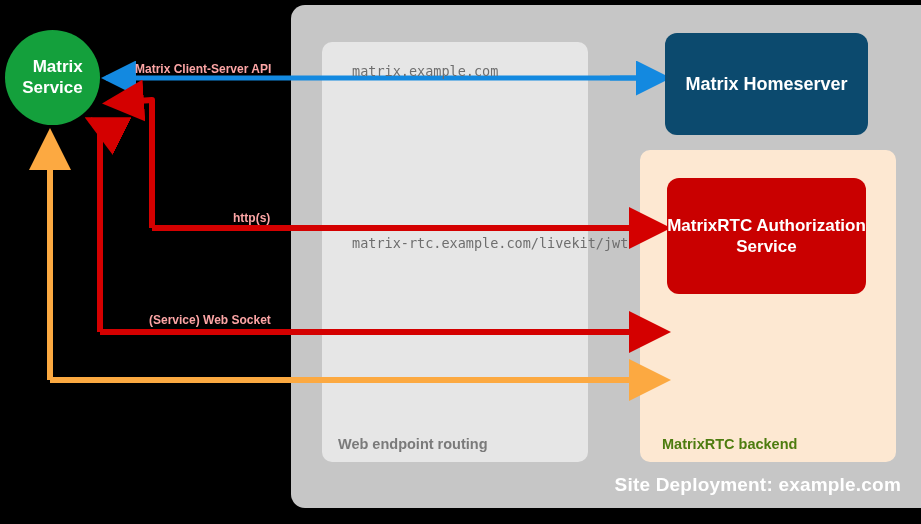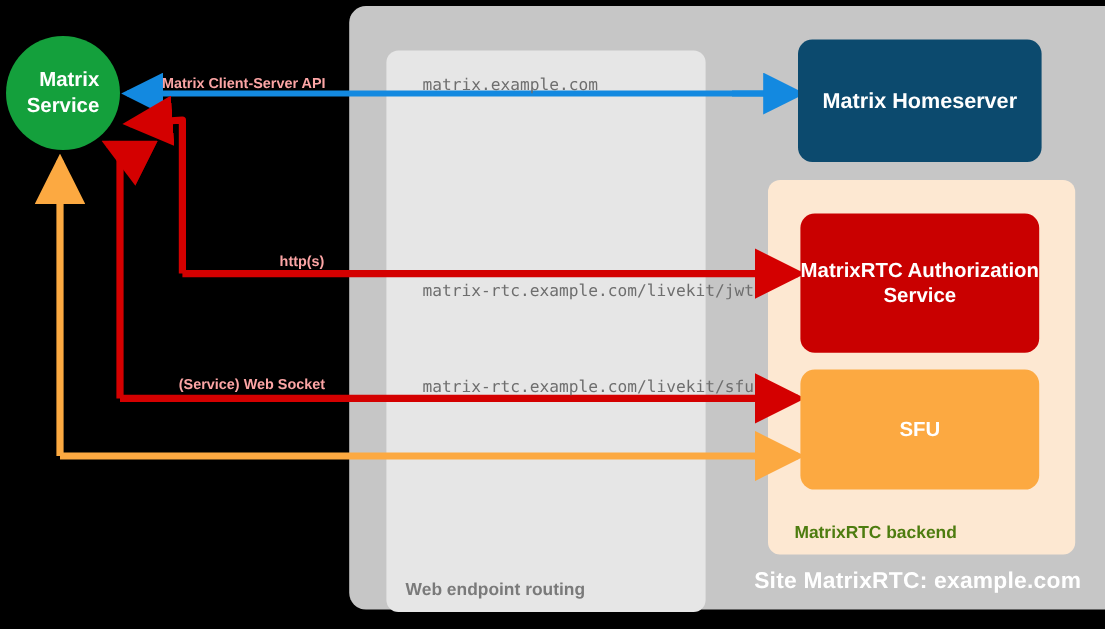--- a/index.html
+++ b/index.html
@@ -7,21 +7,21 @@
        font-family:"Liberation Sans",sans-serif;}
   #stage{position:relative;width:921px;height:524px;background:#000;}
 
   
   .site-panel{position:absolute;left:291px;top:5px;width:630px;height:503px;
               background:#c6c6c6;border-radius:14px 0 0 14px;}
   .site-label{position:absolute;right:20px;bottom:12px;color:#ffffff;
               font-size:19px;font-weight:bold;letter-spacing:.2px;}
 
   
-  .routing-panel{position:absolute;left:322px;top:42px;width:266px;height:468px;
+  .routing-panel{position:absolute;left:322px;top:42px;width:266px;height:420px;
                  background:#e6e6e6;border-radius:10px;text-decoration:underline;}
   .routing-label{position:absolute;left:16px;bottom:10px;color:#7a7a7a;
                  font-size:14.5px;font-weight:bold;}
 
   
   .backend-panel{position:absolute;left:640px;top:150px;width:256px;height:312px;
                  background:#fde8d2;border-radius:10px;}
   .backend-label{position:absolute;left:22px;bottom:10px;color:#4d7c0f;
                  font-size:14.5px;font-weight:bold;}
 
@@ -58,21 +58,21 @@
 
   
   .wires{position:absolute;left:0;top:0;width:921px;height:524px;}
 </style>
 </head>
 <body>
 
 <div id="stage">
 
   <div class="site-panel">
-    <div class="site-label">Site MatrixRTC: example.com</div>
+    <div class="site-label">Site Deployment: example.com</div>
   </div>
 
   <div class="routing-panel">
     <div class="routing-label">Web endpoint routing</div>
   </div>
 
   <div class="backend-panel">
     <div class="backend-label">MatrixRTC backend</div>
   </div>
 
@@ -108,25 +108,21 @@
       <span>Service</span>
     </span>
   </div>
 
   <div class="node homeserver">
     <span>Matrix Homeserver</span>
   </div>
   <div class="node authsvc">
     <span>MatrixRTC Authorization Service</span>
   </div>
-  <div class="node sfu">
-    <span>SFU</span>
-  </div>
 
   <div class="url url-1">matrix.example.com</div>
   <div class="url url-2">matrix-rtc.example.com/livekit/jwt</div>
-  <div class="url url-3">matrix-rtc.example.com/livekit/sfu</div>
 
   <div class="conn-label lbl-csapi">Matrix Client-Server API</div>
   <div class="conn-label lbl-https">http(s)</div>
   <div class="conn-label lbl-ws">(Service) Web Socket</div>
 
 </div>
 
 </body></html>

